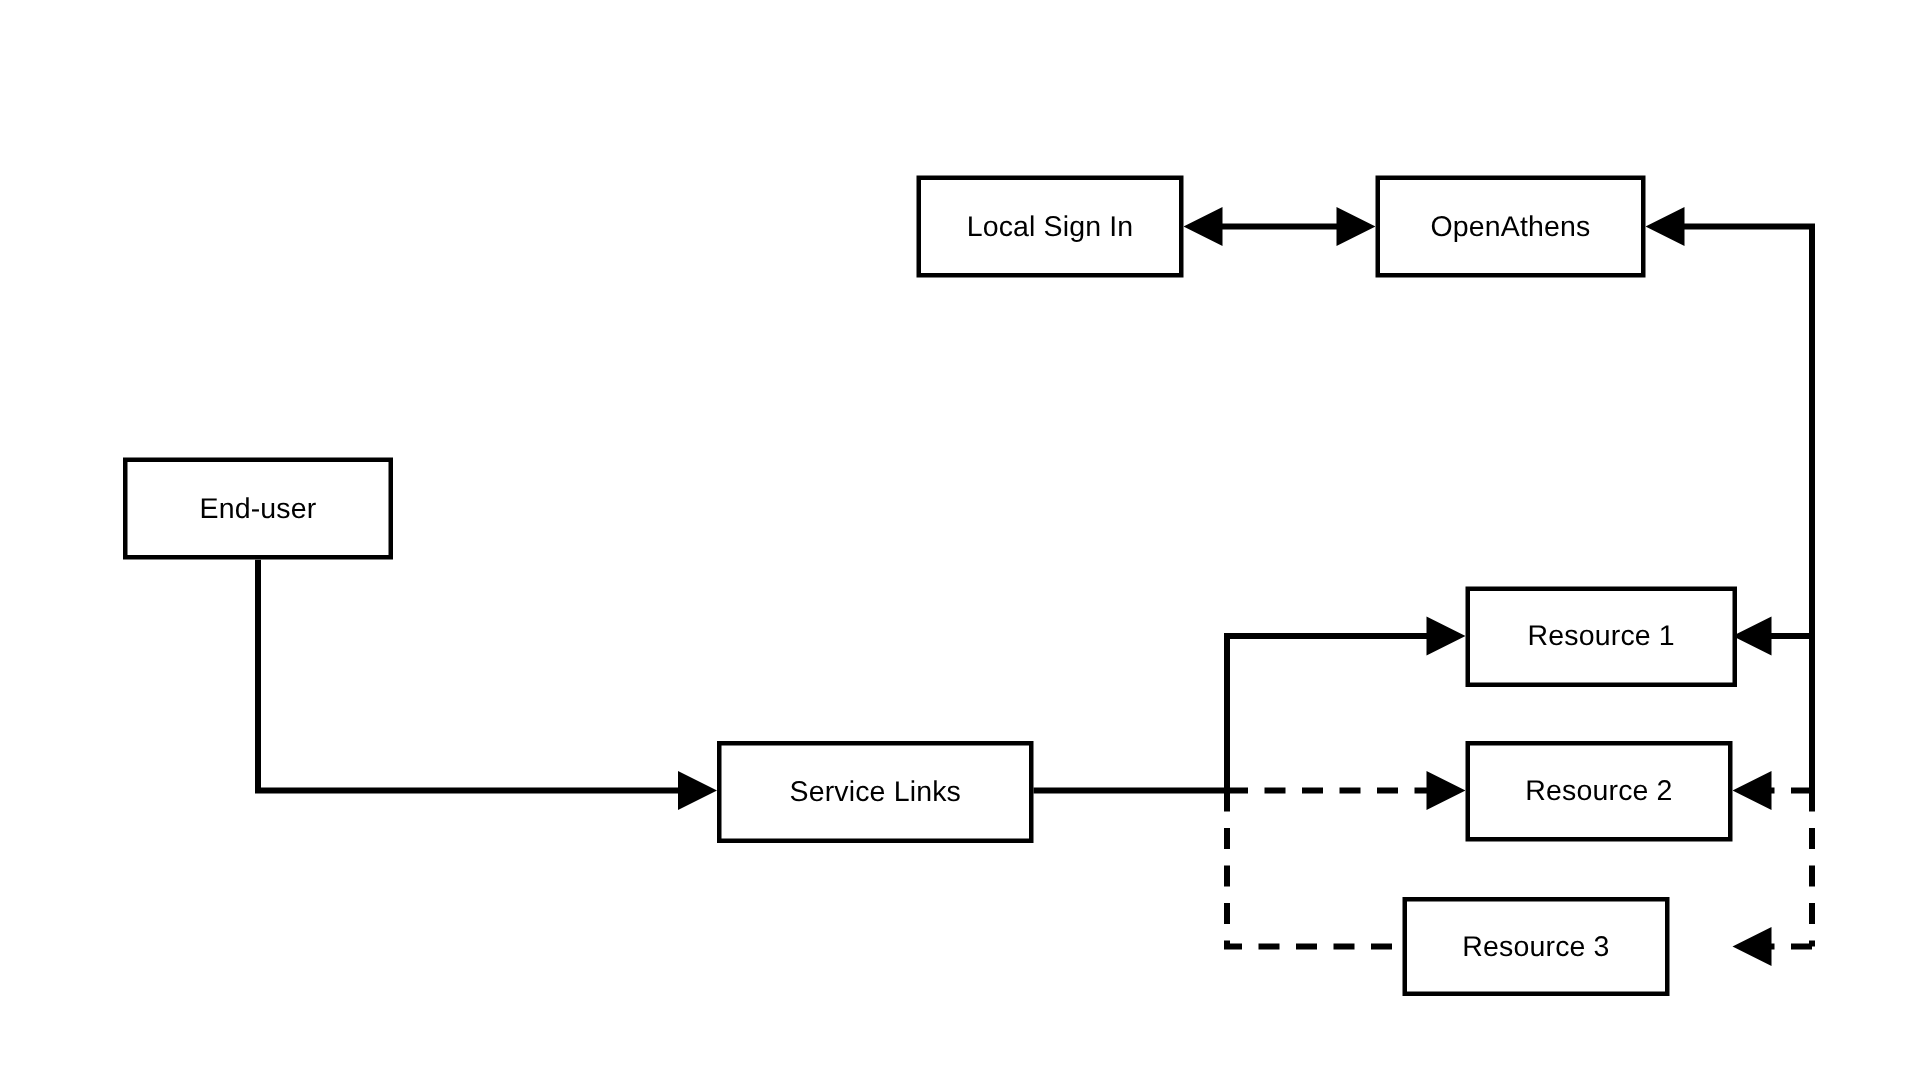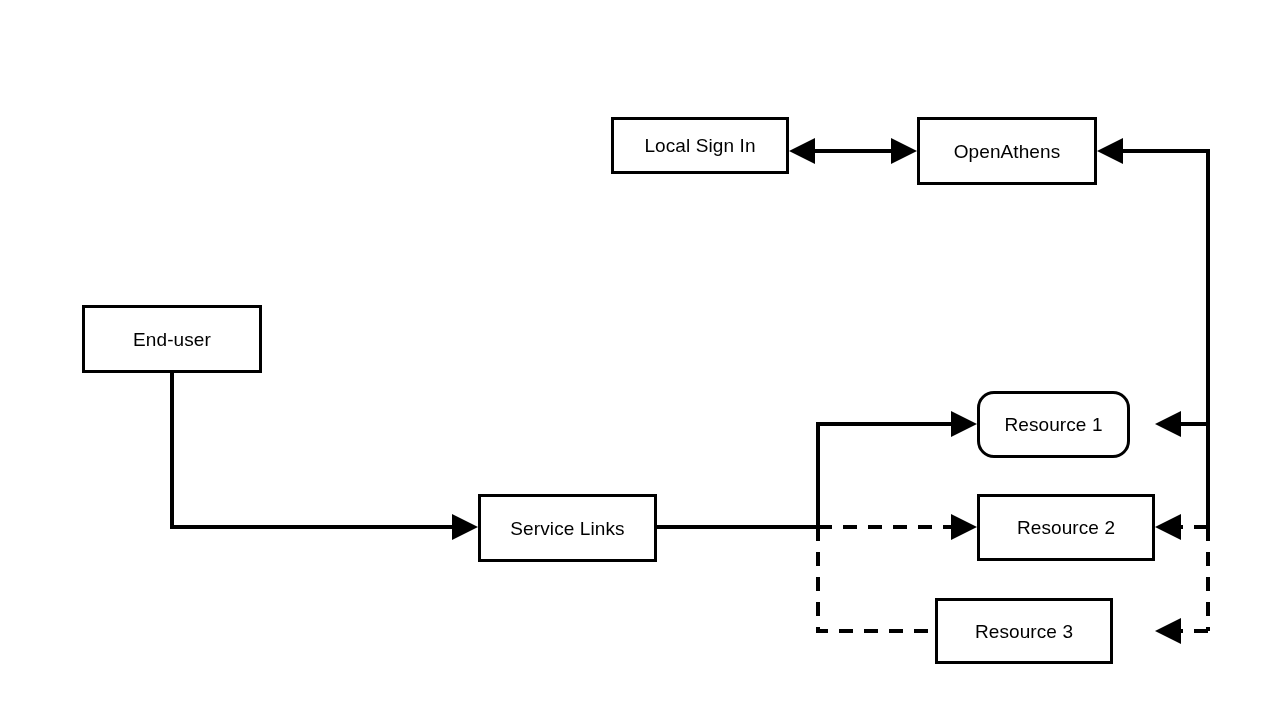--- a/index.html
+++ b/index.html
@@ -114,37 +114,37 @@
     <g>
       <line class="edge-dashed" x1="1208" y1="527" x2="1208" y2="631"></line>
       <line class="edge-dashed" x1="1208" y1="527" x2="1170" y2="527"></line>
       <polygon class="arrow-head" points="1155,527 1181,514 1181,540"></polygon>
       <line class="edge-dashed" x1="1208" y1="631" x2="1170" y2="631"></line>
       <polygon class="arrow-head" points="1155,631 1181,618 1181,644"></polygon>
     </g>
 
   </svg>
 
-  <div class="node-box" style="left:611px; top:117px; width:178px; height:57px;">
+  <div class="node-box" style="left:611px; top:117px; width:178px; height:68px;">
     <span class="node-label">Local Sign In</span>
   </div>
 
   <div class="node-box" style="left:82px; top:305px; width:180px; height:68px;">
     <span class="node-label">End-user</span>
   </div>
 
   <div class="node-box" style="left:917px; top:117px; width:180px; height:68px;">
     <span class="node-label">OpenAthens</span>
   </div>
 
-  <div class="node-box" style="left:478px; top:494px; width:179px; height:68px;">
+  <div class="node-box" style="left:478px; top:494px; width:211px; height:68px;">
     <span class="node-label">Service Links</span>
   </div>
 
-  <div class="node-box" style="left:977px; top:391px; width:153px; height:67px;border-radius:17px;">
+  <div class="node-box" style="left:977px; top:391px; width:181px; height:67px;">
     <span class="node-label">Resource 1</span>
   </div>
 
   <div class="node-box" style="left:977px; top:494px; width:178px; height:67px;text-align:center;">
     <span class="node-label">Resource 2</span>
   </div>
 
   <div class="node-box" style="left:935px; top:598px; width:178px; height:66px;">
     <span class="node-label">Resource 3</span>
   </div>

